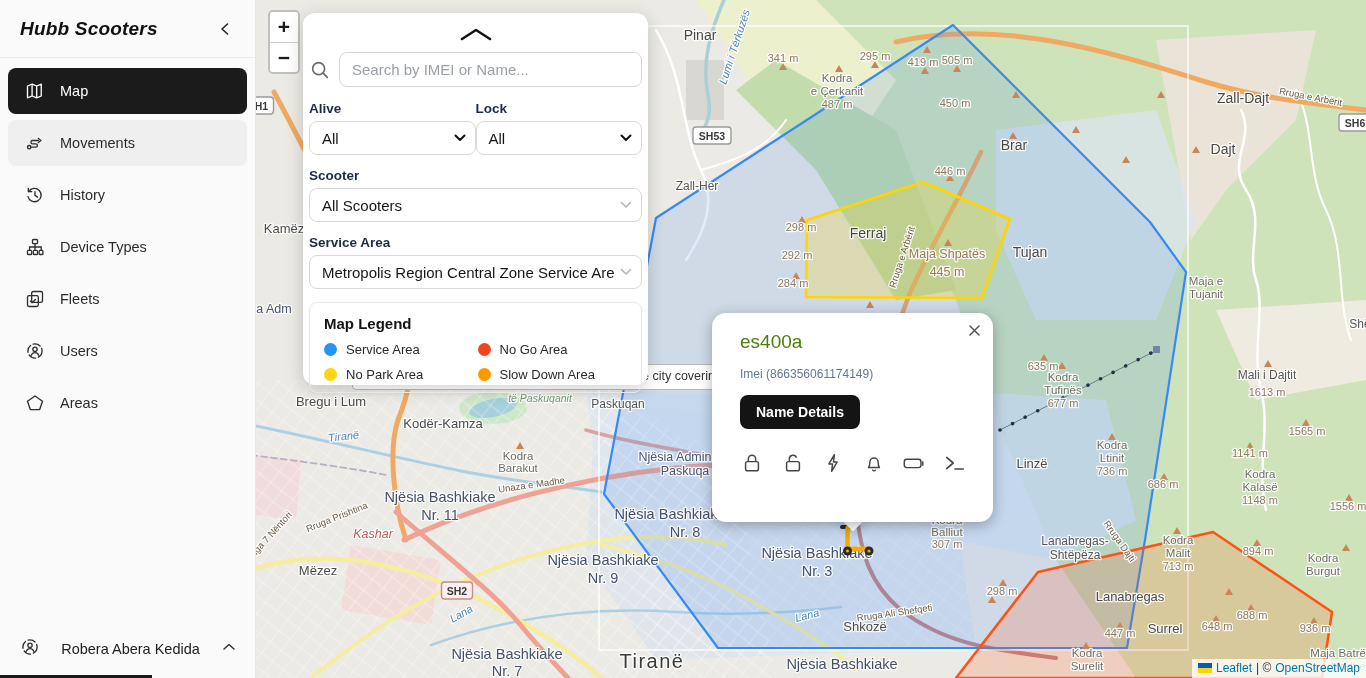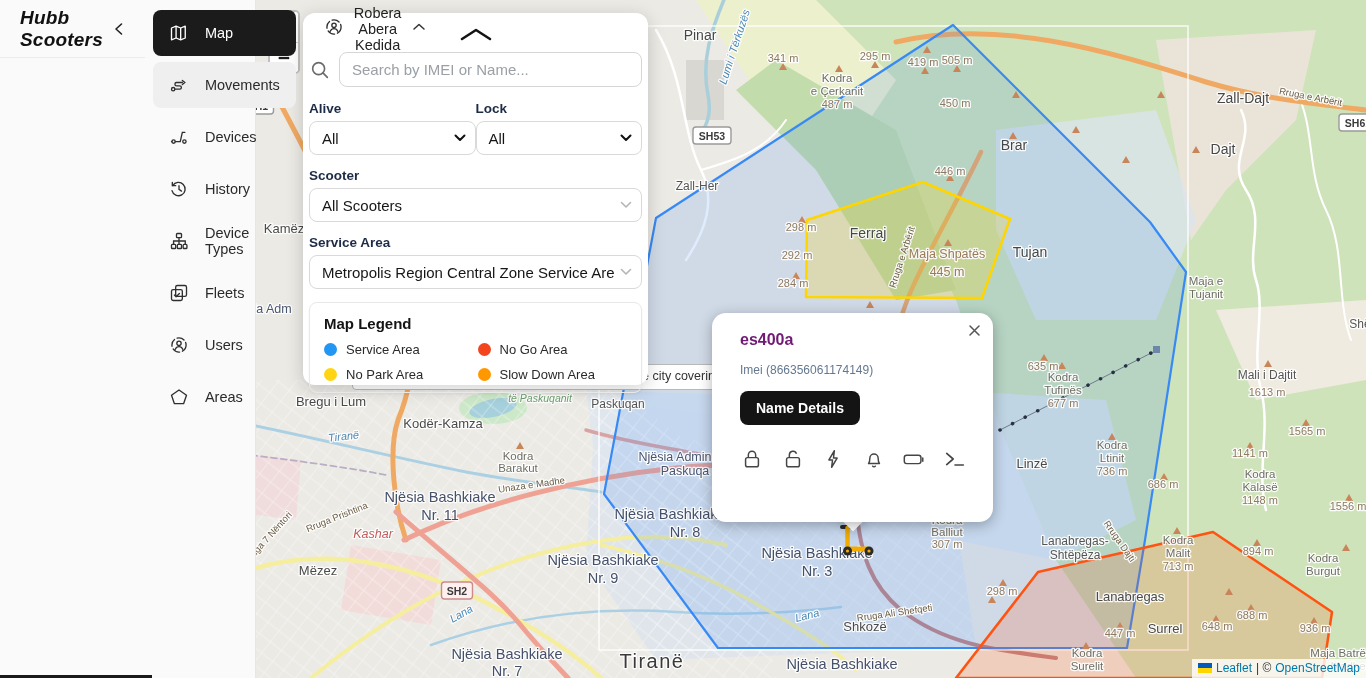--- a/index.html
+++ b/index.html
@@ -1,20 +1,20 @@
 <!DOCTYPE html>
 <html><head>
 <meta charset="utf-8">
 <style>
   * { margin:0; padding:0; box-sizing:border-box; }
   html,body { width:1366px; height:678px; overflow:hidden; font-family:"Liberation Sans",sans-serif; }
   #page-root { position:relative; width:1366px; height:678px; background:#eceae5; display:flex; }
 
   
-  .sidebar { position:relative; z-index:1000; width:256px; height:678px; background:#fafafa; border-right:1px solid #e6e6e6; display:flex; flex-direction:row; }
+  .sidebar { position:relative; z-index:1000; width:256px; height:678px; background:#fafafa; border-right:1px solid #e6e6e6; display:flex; flex-direction:column; }
   .sb-header { height:58px; display:flex; align-items:center; justify-content:space-between; padding:0 18px 0 20px; border-bottom:1px solid #ebebeb; }
   .logo { font-size:19px; font-weight:bold; font-style:italic; color:#111; letter-spacing:.2px; }
   .collapse-btn { width:24px; height:24px; display:flex; align-items:center; justify-content:center; cursor:pointer; color:#222; }
   .nav { padding:10px 8px; flex:1; }
   .nav-item { height:46px; margin-bottom:6px; border-radius:8px; display:flex; align-items:center; gap:15px; padding:0 16px; font-size:14.5px; color:#2b2b2b; cursor:pointer; }
   .nav-item .nicon { width:21px; height:21px; flex:0 0 21px; display:flex; align-items:center; justify-content:center; }
   .nav-item.active { background:#1b1b1b; color:#fff; }
   .nav-item.hovered { background:#efefef; }
   .nav-item svg { stroke:#2f2f2f; }
   .nav-item.active svg { stroke:#ffffff; }
@@ -59,21 +59,21 @@
   .legend-item { display:flex; align-items:center; gap:9px; font-size:13px; color:#2a2a2a; }
   .legend-dot { width:13px; height:13px; border-radius:50%; flex:0 0 13px; }
 
   
   .map-tooltip { position:absolute; left:96px; top:364px; z-index:400; width:390px; height:26px; background:#fff; border:1px solid #b9b9b9; border-radius:4px; padding:4px 9px; font-size:12.5px; color:#333; white-space:nowrap; overflow:hidden; }
 
   
   .popup { position:absolute; left:456px; top:313px; z-index:800; width:281px; height:209px; background:#fff; border-radius:14px; box-shadow:0 3px 14px rgba(0,0,0,.3); padding:18px 20px 0 28px; }
   .popup-tail { position:absolute; left:586px; top:505px; z-index:790; width:22px; height:22px; background:#fff; transform:rotate(45deg); box-shadow:3px 3px 8px rgba(0,0,0,.12); }
   .popup-close { position:absolute; right:10px; top:8px; width:18px; height:18px; display:flex; align-items:center; justify-content:center; cursor:pointer; }
-  .popup-title { font-size:16px; font-weight:bold; color:#701a75; margin-bottom:14px; }
+  .popup-title { font-size:19px; font-weight:normal; color:#4d7c0f; margin-bottom:14px; }
   .popup-imei { font-size:12px; color:#64788f; margin-bottom:14px; }
   .popup-btn { display:inline-block; background:#141414; color:#fff; font-size:14px; font-weight:bold; border:none; border-radius:8px; padding:9px 16px; cursor:pointer; font-family:"Liberation Sans",sans-serif; margin-bottom:22px; }
   .popup-icons { display:flex; justify-content:space-between; padding-right:6px; }
   .pico { width:24px; height:24px; cursor:pointer; display:flex; align-items:center; justify-content:center; }
   .pico svg { stroke:#454545; }
 
   
   .marker { position:absolute; left:580px; top:520px; z-index:600; width:44px; height:38px; cursor:pointer; }
 
   
@@ -107,30 +107,20 @@
       </div>
       <div class="nav-item hovered">
         <span class="nicon">
           <svg width="20" height="20" viewBox="0 0 24 24" fill="none" stroke-width="1.6" stroke-linecap="round">
               <circle cx="5" cy="17" r="2"></circle>
               <path d="M7 17h6c2.5 0 2.5-4 0-4H9c-2.5 0-2.5-4 0-4h7"></path>
               <path d="M16 6.5 L19 9 L16 11.5"></path>
             </svg>
         </span>
         <span>Movements</span>
-      </div>
-      <div class="nav-item">
-        <span class="nicon">
-          <svg width="20" height="20" viewBox="0 0 24 24" fill="none" stroke-width="1.6" stroke-linecap="round">
-              <circle cx="5.5" cy="17.5" r="2"></circle>
-              <circle cx="18.5" cy="17.5" r="2"></circle>
-              <path d="M3 17.5h0.5M7.5 17.5h6l2.5-11h3"></path>
-            </svg>
-        </span>
-        <span>Devices</span>
       </div>
       <div class="nav-item">
         <span class="nicon">
           <svg width="20" height="20" viewBox="0 0 24 24" fill="none" stroke-width="1.6" stroke-linecap="round">
               <path d="M4.5 8a8 8 0 1 1-.9 6"></path>
               <path d="M4 4v4h4"></path>
               <path d="M12 8v4.5l3 2"></path>
             </svg>
         </span>
         <span>History</span>

